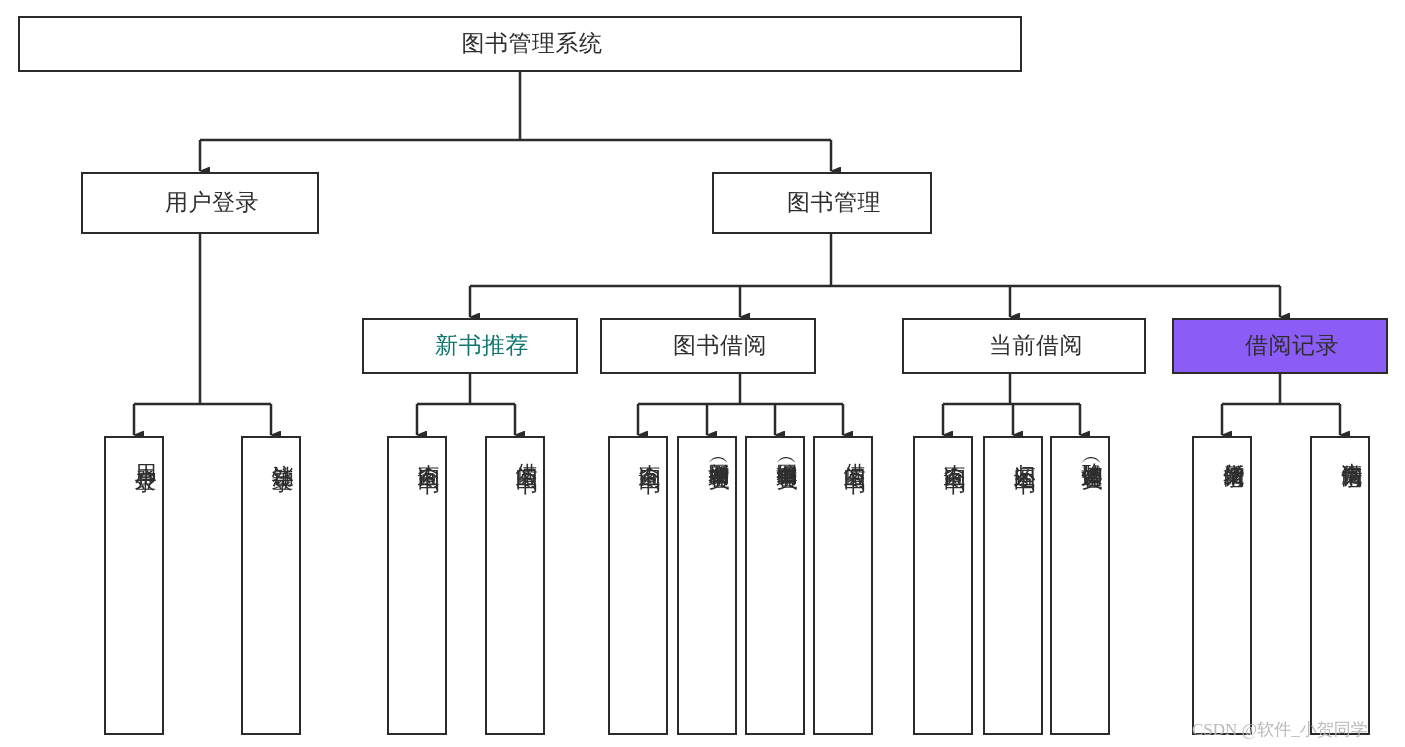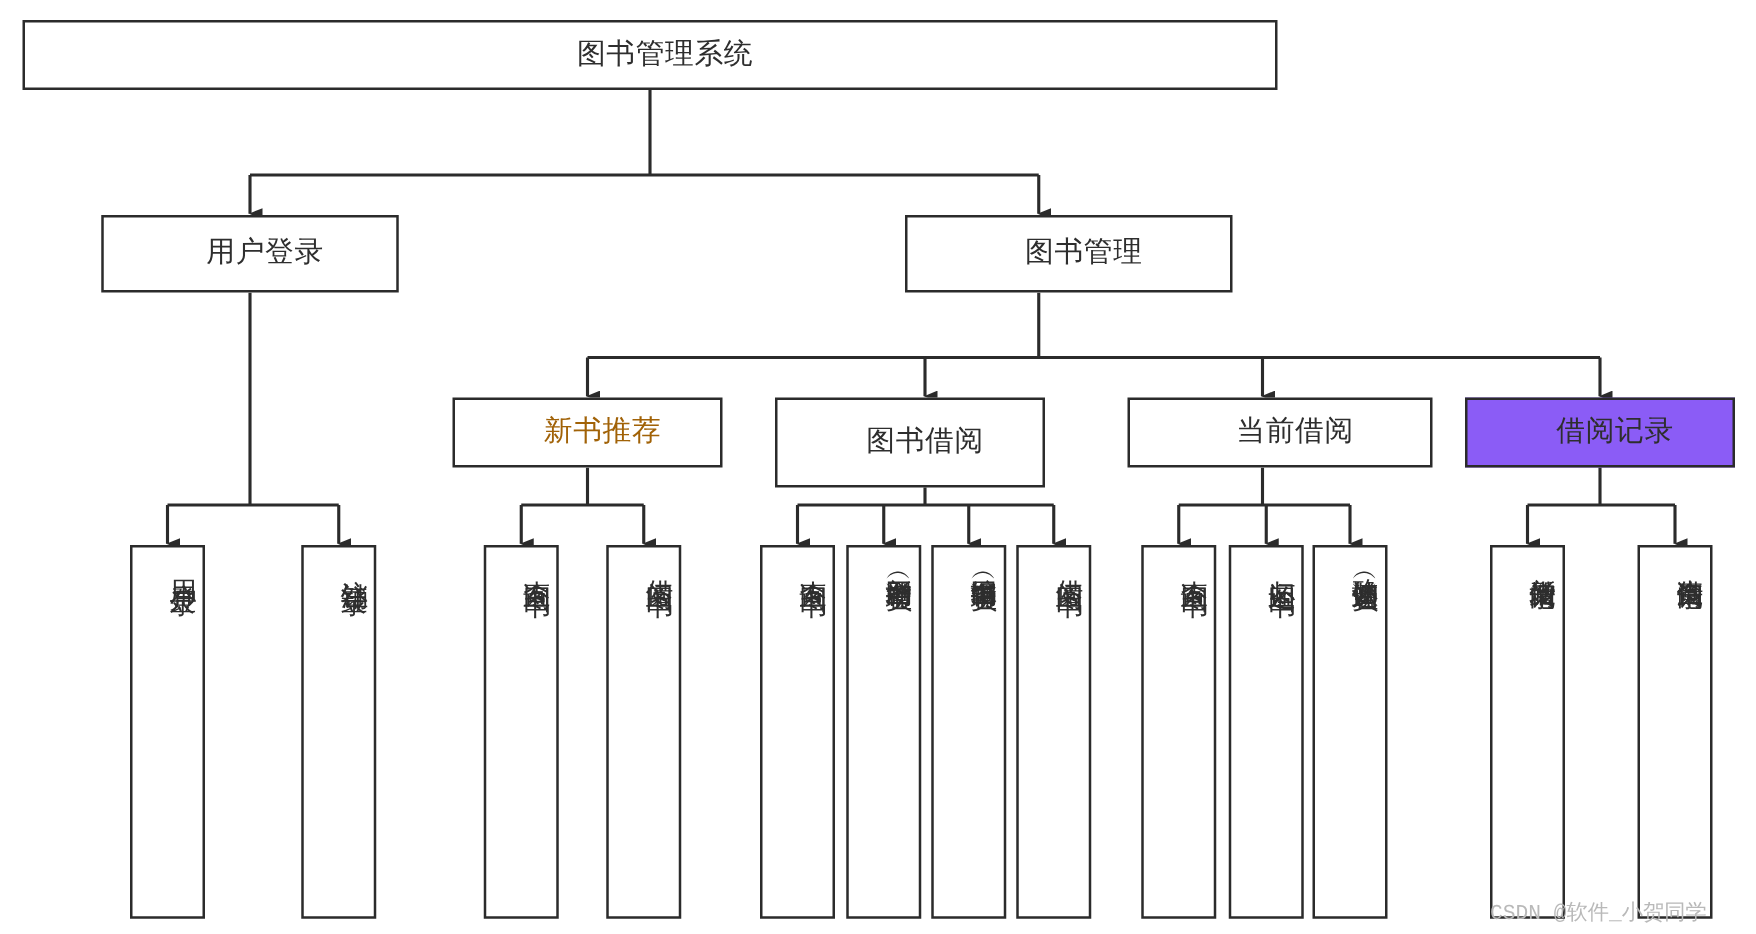--- a/index.html
+++ b/index.html
@@ -62,21 +62,21 @@
     letter-spacing: 3px;
   }
   .node-box.vert.tall-text .node-label {
     font-size: 21px;
     letter-spacing: 1px;
   }
   .watermark {
     position: absolute;
     color: #b9b9b9;
     font-size: 17px;
-    font-family: Liberation Mono, monospace;
+    font-family: Liberation Serif, serif;
     white-space: nowrap;
     pointer-events: none;
   }
 </style>
 </head>
 <body>
 
 <div id="canvas">
   <svg id="diagram-svg" viewBox="0 0 1405 747" xmlns="http://www.w3.org/2000/svg">
     <defs>
@@ -121,27 +121,27 @@
       </g>
   </svg>
 
   <div id="node-layer">
       <div class="node-box horiz tall-text" style="left: 18px; top: 16px; width: 1004px; height: 56px; border-color: rgb(43, 43, 43); background: rgb(255, 255, 255);">
         <span class="node-label" style="color: rgb(46, 46, 46);">图书管理系统</span>
       </div>
       <div class="node-box horiz" style="left: 81px; top: 172px; width: 238px; height: 62px; border-color: rgb(43, 43, 43); background: rgb(255, 255, 255);">
         <span class="node-label" style="color: rgb(46, 46, 46);">用户登录</span>
       </div>
-      <div class="node-box horiz" style="left: 712px; top: 172px; width: 262px; height: 62px; border-color: rgb(43, 43, 43); background: rgb(255, 255, 255); margin-left: 12px;">
+      <div class="node-box horiz" style="left: 712px; top: 172px; width: 220px; height: 62px; border-color: rgb(43, 43, 43); background: rgb(255, 255, 255);">
         <span class="node-label" style="color: rgb(46, 46, 46);">图书管理</span>
       </div>
       <div class="node-box horiz" style="left: 362px; top: 318px; width: 216px; height: 56px; border-color: rgb(43, 43, 43); background: rgb(255, 255, 255);">
-        <span class="node-label" style="color: #a16207;">新书推荐</span>
+        <span class="node-label" style="color: #0f766e;">新书推荐</span>
       </div>
-      <div class="node-box horiz" style="left: 620px; top: 318px; width: 216px; height: 72px; border-color: rgb(43, 43, 43); background: rgb(255, 255, 255);">
+      <div class="node-box horiz" style="left: 600px; top: 318px; width: 216px; height: 56px; border-color: rgb(43, 43, 43); background: rgb(255, 255, 255);">
         <span class="node-label" style="color: rgb(46, 46, 46);">图书借阅</span>
       </div>
       <div class="node-box horiz" style="left: 902px; top: 318px; width: 244px; height: 56px; border-color: rgb(43, 43, 43); background: rgb(255, 255, 255);">
         <span class="node-label" style="color: rgb(46, 46, 46);">当前借阅</span>
       </div>
       <div class="node-box horiz" style="left: 1172px; top: 318px; width: 216px; height: 56px; border-color: rgb(43, 43, 43); background: #8b5cf6;">
         <span class="node-label" style="color: rgb(46, 46, 46);">借阅记录</span>
       </div>
       <div class="node-box vert" style="left: 104px; top: 436px; width: 60px; height: 299px; border-color: rgb(43, 43, 43); background: rgb(255, 255, 255);">
         <span class="node-label" style="color: rgb(46, 46, 46);">用户登录</span>

